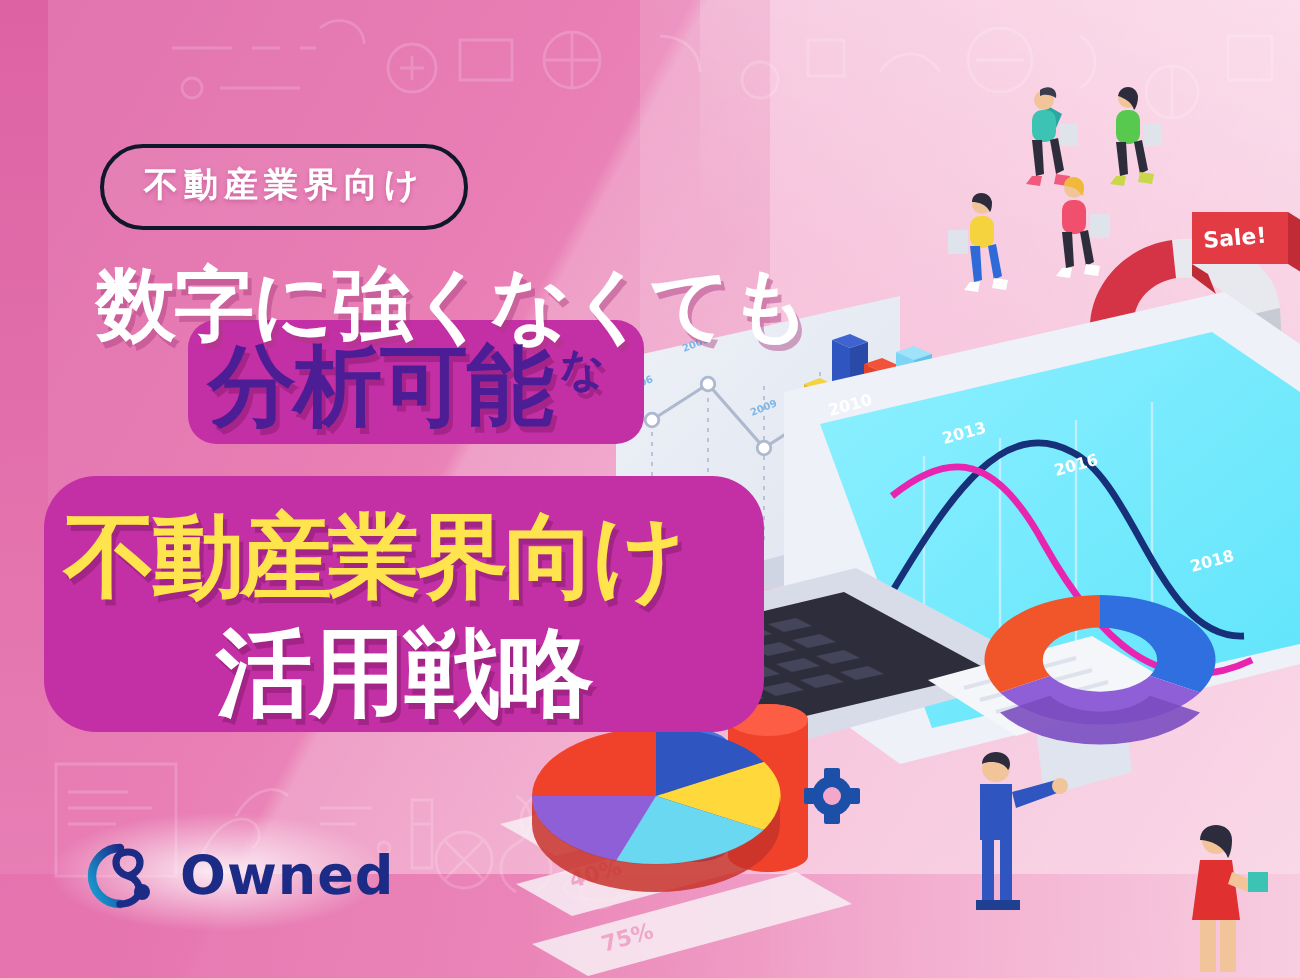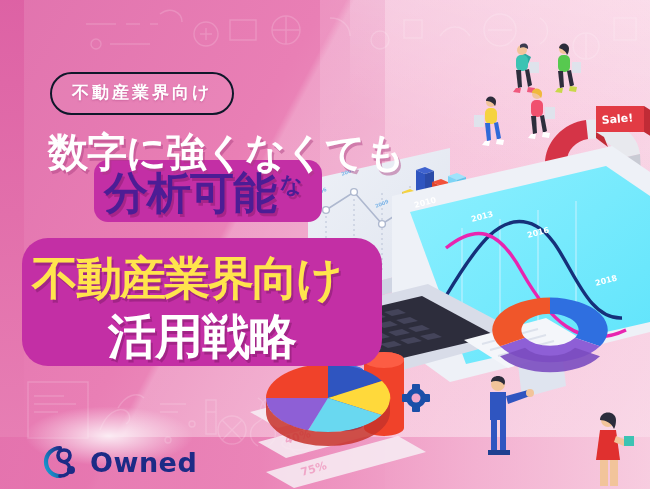--- a/index.html
+++ b/index.html
@@ -65,21 +65,21 @@
     font-size:46px;font-weight:800;color:#ffe44d;letter-spacing:-2px;
     text-shadow:2px 3px 0 rgba(130,25,105,.5);
   }
   .katsu-text{
     position:absolute;left:108px;top:305px;white-space:nowrap;z-index:7;
     font-size:48px;font-weight:800;color:#ffffff;letter-spacing:-1px;
     text-shadow:2px 3px 0 rgba(130,25,105,.5);
   }
 
   
-  .logo{position:absolute;left:38px;top:442px;display:flex;align-items:center;gap:8px;z-index:8;}
+  .logo{position:absolute;left:38px;top:418px;display:flex;align-items:center;gap:8px;z-index:8;}
   .logo-glow{position:absolute;left:24px;top:406px;width:170px;height:60px;z-index:7;
     background:radial-gradient(ellipse at center,rgba(255,255,255,.85),rgba(255,255,255,0) 70%);}
   .logo-mark{width:44px;height:40px;}
   .logo-word{font-size:27px;font-weight:700;color:#1c2b86;letter-spacing:.5px;}
 
   
   .illus{position:absolute;left:250px;top:0;width:400px;height:489px;z-index:2;}
   .illus svg{width:100%;height:100%;}
   .micro{font-size:5px;font-weight:700;fill:#7fb6e8;font-family:"DejaVu Sans",sans-serif;}
   .micro2{font-size:8px;font-weight:700;fill:#ffffff;font-family:"DejaVu Sans",sans-serif;}

